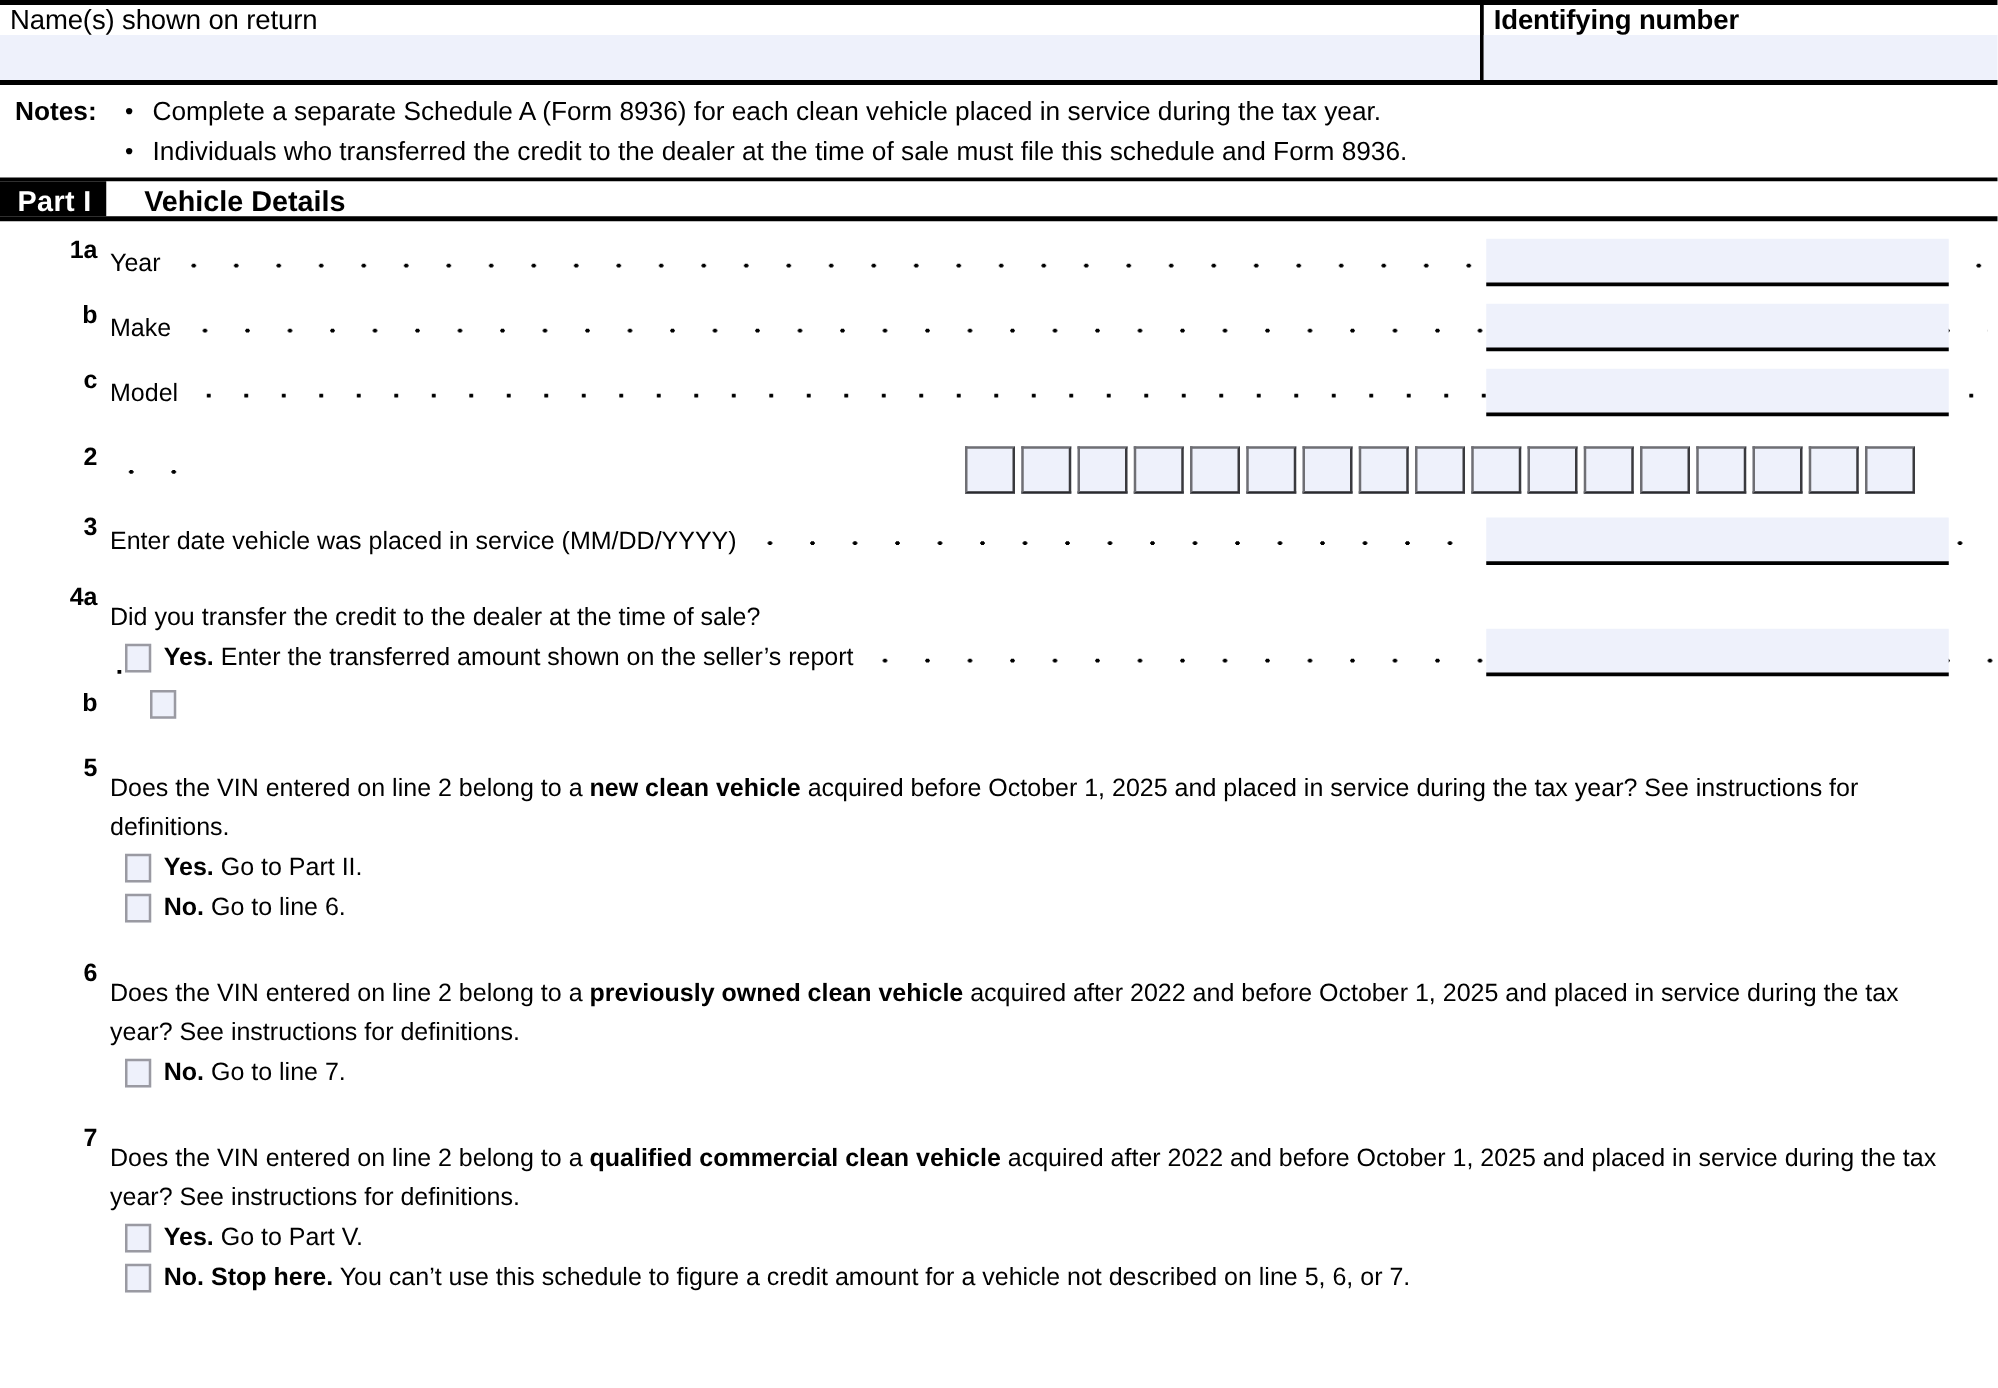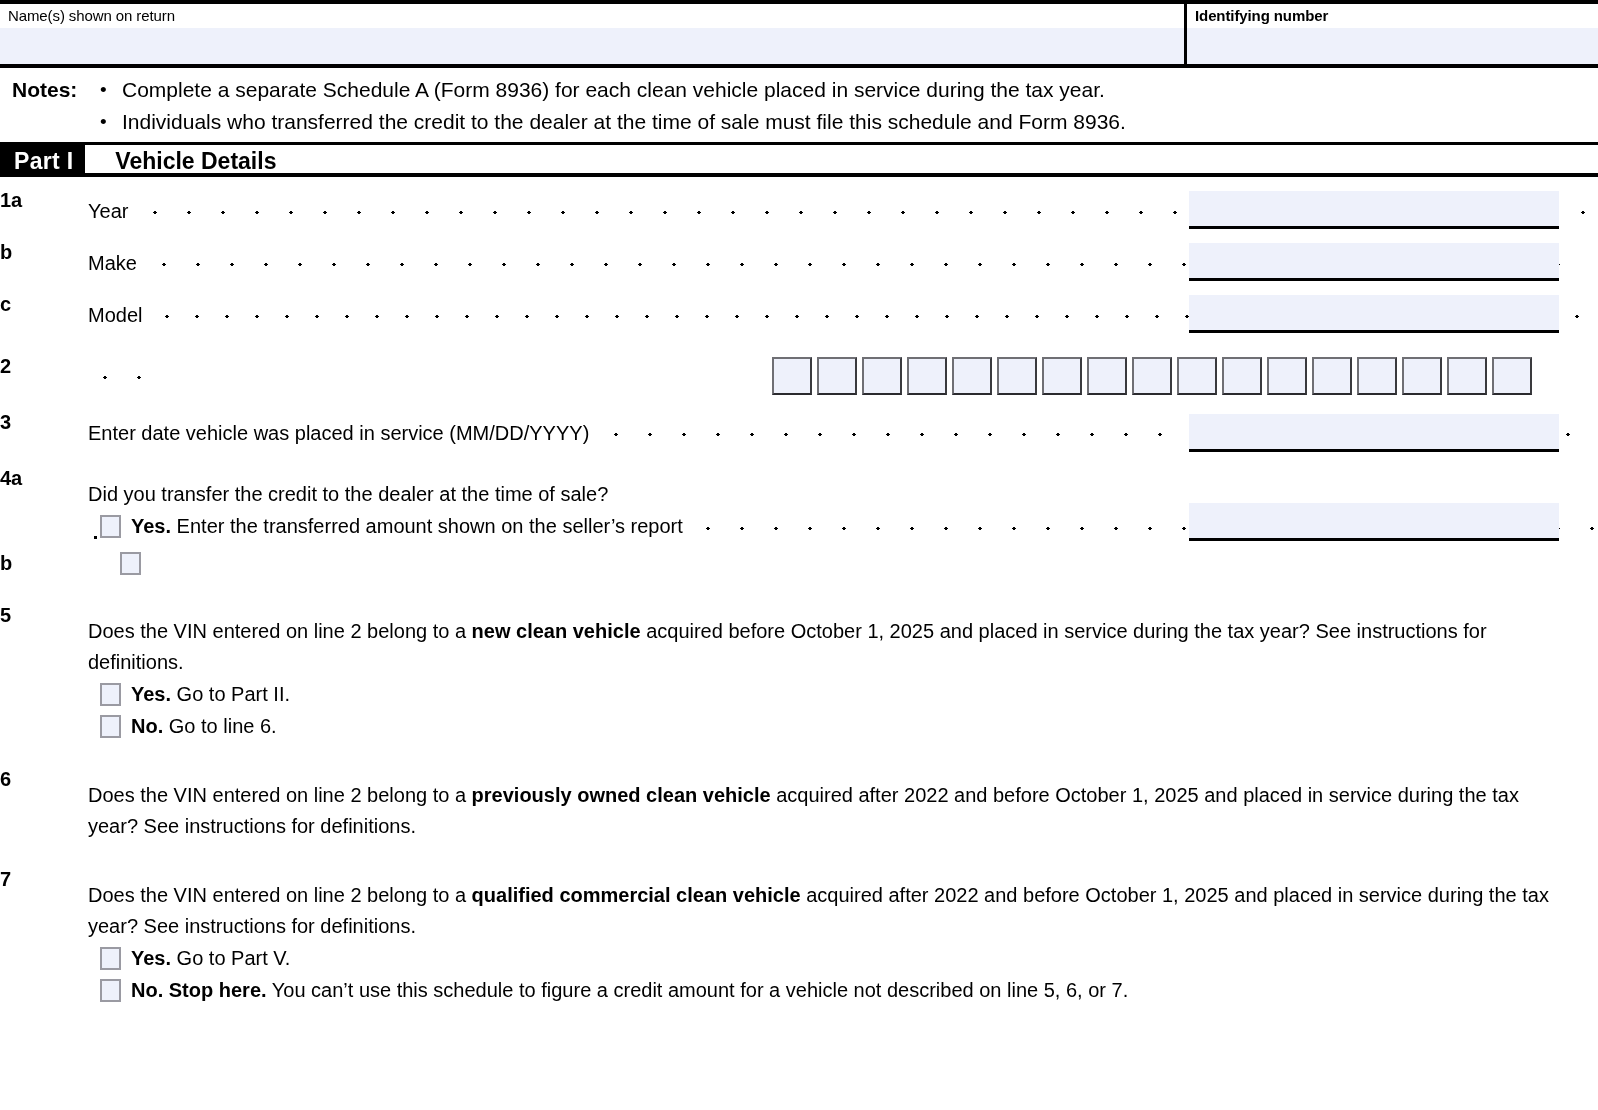--- a/index.html
+++ b/index.html
@@ -38,21 +38,21 @@
   .name-cell {
     flex: 0 0 1187px;
     position: relative;
     border-right: 3px solid #000;
   }
   .id-cell {
     flex: 1 1 auto;
     position: relative;
   }
   .caption {
-    font-size: 15px;
+    font-size: 22px;
     line-height: 20px;
     padding: 2px 0 0 8px;
     letter-spacing: -0.1px;
   }
   .caption.bold { font-weight: bold; }
   .entry-fill {
     position: absolute;
     left: 0; right: 0; bottom: 0;
     height: 36px;
     background: #eef1fb;
@@ -119,21 +119,21 @@
   }
 
   
   .line {
     position: relative;
     display: flex;
     align-items: flex-start;
   }
   .line-no {
     flex: 0 0 88px;
-    text-align: left;
+    text-align: right;
     padding-right: 10px;
     font-weight: bold;
     font-size: 20px;
     line-height: 30px;
   }
   .line-body {
     flex: 1 1 auto;
     font-size: 20px;
     line-height: 30px;
     position: relative;
@@ -435,20 +435,27 @@
   </div>
 
   <div class="block-gap"></div>
 
   <div class="line">
     <div class="line-no">6</div>
     <div class="line-body" style="padding-right:40px;">
       <div class="para">
         <span>Does the VIN entered on line 2 belong to a </span><b>previously owned clean vehicle</b><span> acquired after 2022 and before October 1, 2025 and placed in service during the tax year? See instructions for definitions.</span>
       </div>
+      <div class="choice-row">
+        <span class="cb"></span>
+        <span class="choice-text">
+          <b>No.</b>
+          <span>Go to line 7.</span>
+        </span>
+      </div>
     </div>
   </div>
 
   <div class="block-gap"></div>
 
   <div class="line">
     <div class="line-no">7</div>
     <div class="line-body" style="padding-right:40px;">
       <div class="para">
         <span>Does the VIN entered on line 2 belong to a </span><b>qualified commercial clean vehicle</b><span> acquired after 2022 and before October 1, 2025 and placed in service during the tax year? See instructions for definitions.</span>

